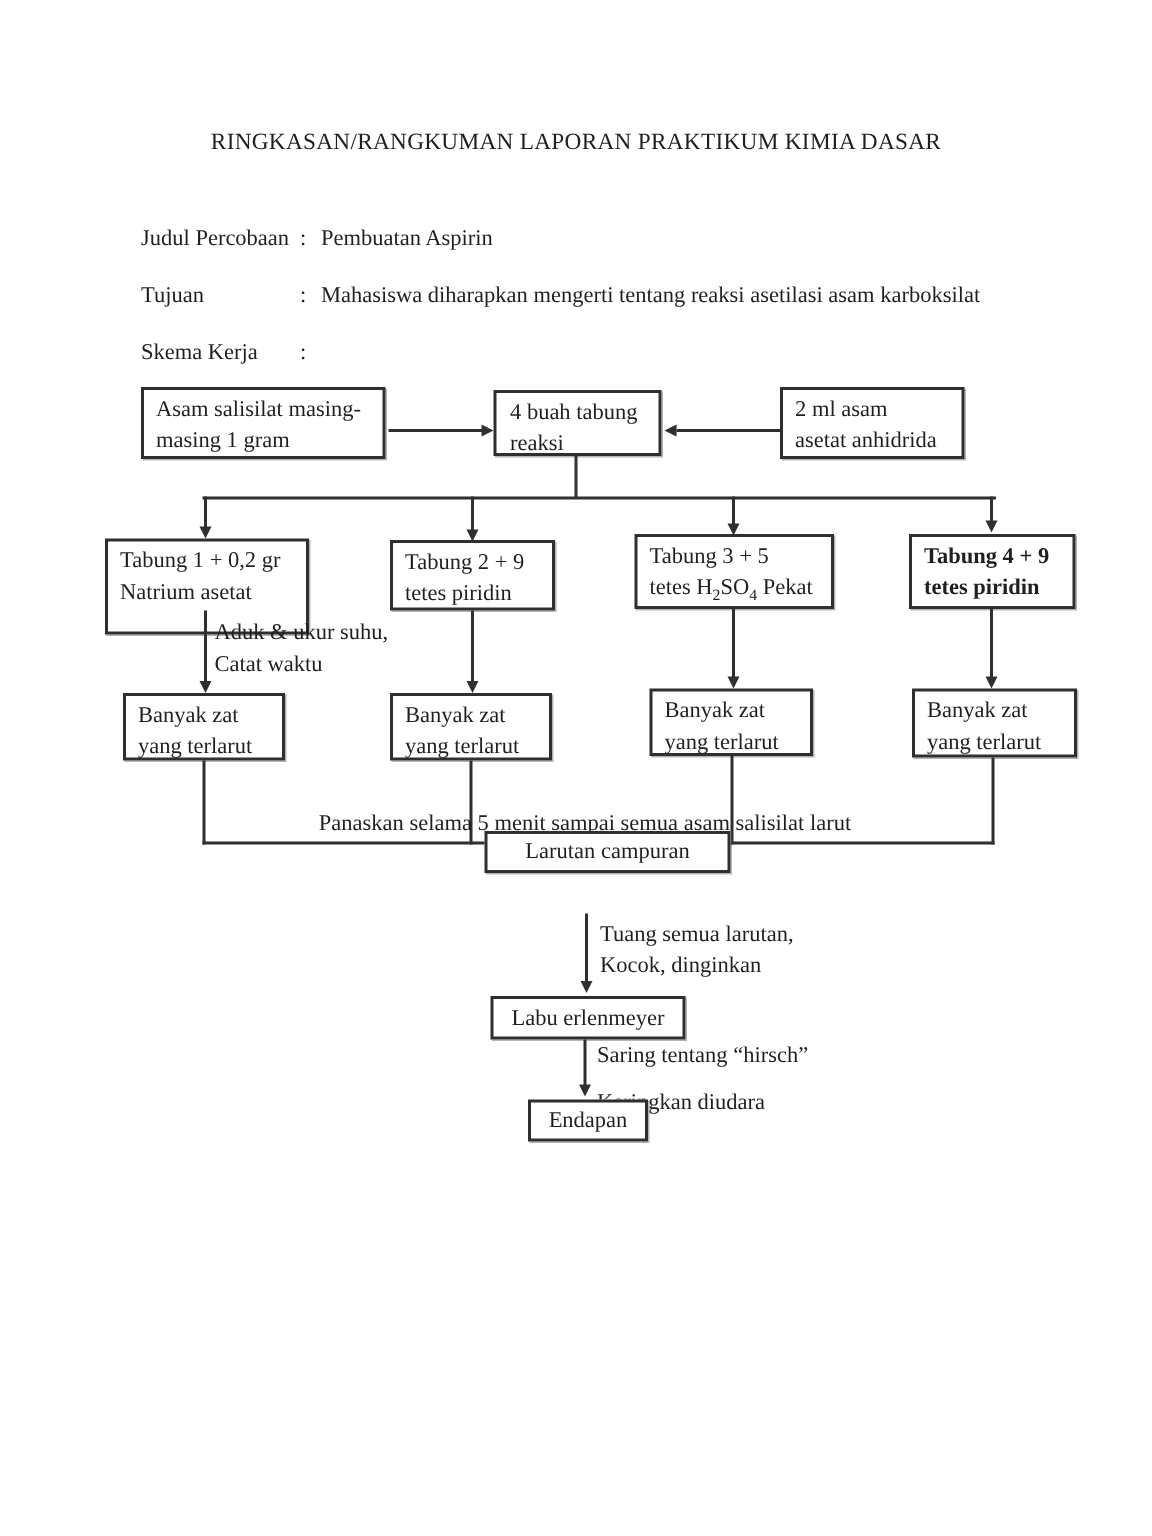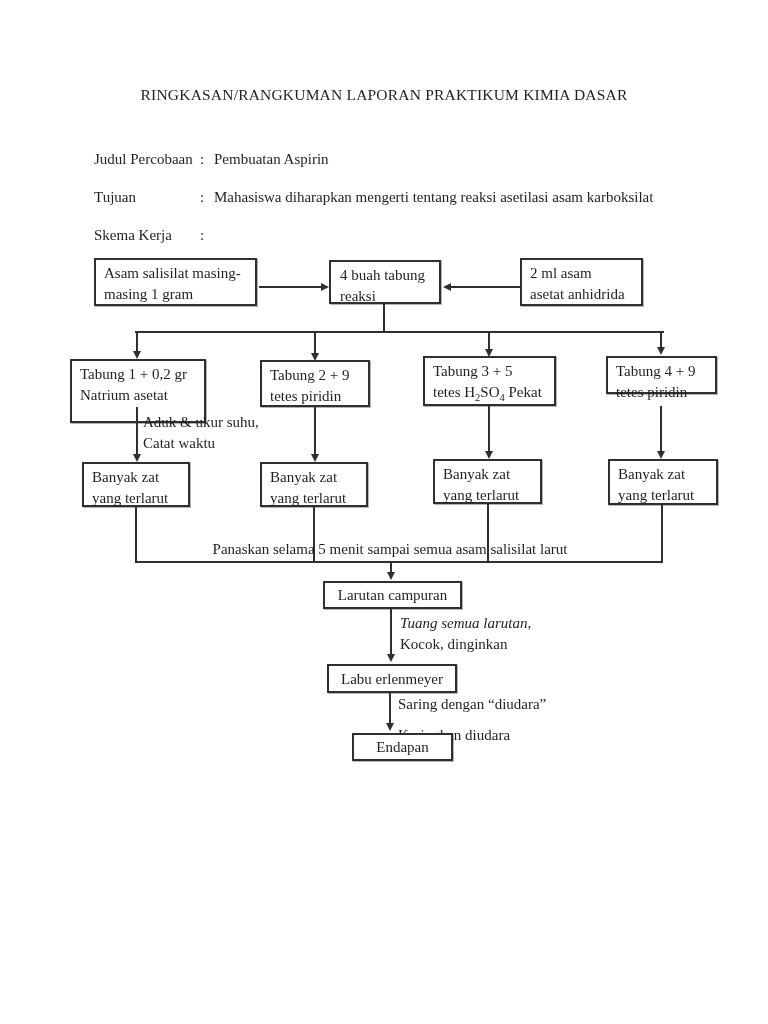--- a/index.html
+++ b/index.html
@@ -51,28 +51,28 @@
   .lbl{position:absolute;white-space:nowrap;line-height:21px;}
   sub{font-size:10.5px;line-height:0;}
 
   
   .n-salicylic{left:94px;top:258px;width:163px;height:48px;}
   .n-tubes{left:329px;top:260px;width:112px;height:44px;text-align:left;padding-left:9px;}
   .n-anhydride{left:520px;top:258px;width:123px;height:48px;}
   .n-tube1{left:70px;top:359px;width:136px;height:64px;}
   .n-tube2{left:260px;top:360px;width:110px;height:47px;}
   .n-tube3{left:423px;top:356px;width:133px;height:50px;}
-  .n-tube4{left:606px;top:356px;width:111px;height:38px;}
+  .n-tube4{left:606px;top:356px;width:111px;height:50px;font-weight:bold;}
   .n-diss1{left:82px;top:462px;width:108px;height:45px;}
   .n-diss2{left:260px;top:462px;width:108px;height:45px;}
   .n-diss3{left:433px;top:459px;width:109px;height:45px;}
   .n-diss4{left:608px;top:459px;width:110px;height:46px;}
-  .n-mixture{left:323px;top:581px;width:139px;height:28px;}
+  .n-mixture{left:323px;top:554px;width:164px;height:28px;}
   .n-flask{left:327px;top:664px;width:130px;height:29px;}
-  .n-precip{left:352px;top:733px;width:101px;height:28px;}
+  .n-precip{left:352px;top:733px;width:80px;height:28px;}
 
   
   .c-left-arrow{left:259px;top:286px;width:64px;}
   .c-left-head{left:321px;top:283px;}
   .c-right-arrow{left:451px;top:286px;width:69px;}
   .c-right-head{left:443px;top:283px;}
   .c-stem{left:383px;top:304px;height:28px;}
   .c-dist{left:135px;top:331px;width:529px;}
   .c-br1{left:136px;top:331px;height:21px;} .c-br1h{left:133px;top:351px;}
   .c-br2{left:314px;top:331px;height:23px;} .c-br2h{left:311px;top:353px;}
@@ -87,21 +87,21 @@
   .c-j3{left:487px;top:504px;height:59px;}
   .c-j4{left:661px;top:505px;height:58px;}
   .c-merge{left:135px;top:561px;width:528px;}
   .c-m1{left:390px;top:563px;height:10px;} .c-m1h{left:387px;top:572px;}
   .c-m2{left:390px;top:609px;height:46px;} .c-m2h{left:387px;top:654px;}
   .c-m3{left:389px;top:693px;height:31px;} .c-m3h{left:386px;top:723px;}
 
   .lbl-stir1{left:143px;top:412px;}
   .lbl-stir2{left:143px;top:433px;}
   .lbl-heat{left:104px;top:539px;width:572px;text-align:center;}
-  .lbl-pour1{left:400px;top:613px;font-style:italic;}
+  .lbl-pour1{left:400px;top:613px;}
   .lbl-pour2{left:400px;top:634px;}
   .lbl-filter1{left:398px;top:694px;}
   .lbl-filter2{left:398px;top:713px;margin-top:12px;}
 </style>
 </head>
 <body>
 
 <div class="page">
 
   <div class="title">RINGKASAN/RANGKUMAN LAPORAN PRAKTIKUM KIMIA DASAR</div>
@@ -210,21 +210,21 @@
     <div class="ah ah-down c-m2h"></div>
     <div class="lbl lbl-pour1">Tuang semua larutan,</div>
     <div class="lbl lbl-pour2">Kocok, dinginkan</div>
 
     <div class="box center n-flask">
       <div>Labu erlenmeyer</div>
     </div>
 
     <div class="vline c-m3"></div>
     <div class="ah ah-down c-m3h"></div>
-    <div class="lbl lbl-filter1">Saring dengan “diudara”</div>
+    <div class="lbl lbl-filter1">Saring tentang “hirsch”</div>
     <div class="lbl lbl-filter2">Keringkan diudara</div>
 
     <div class="box center n-precip">
       <div>Endapan</div>
     </div>
 
   </div>
 </div>
 
 </body></html>

